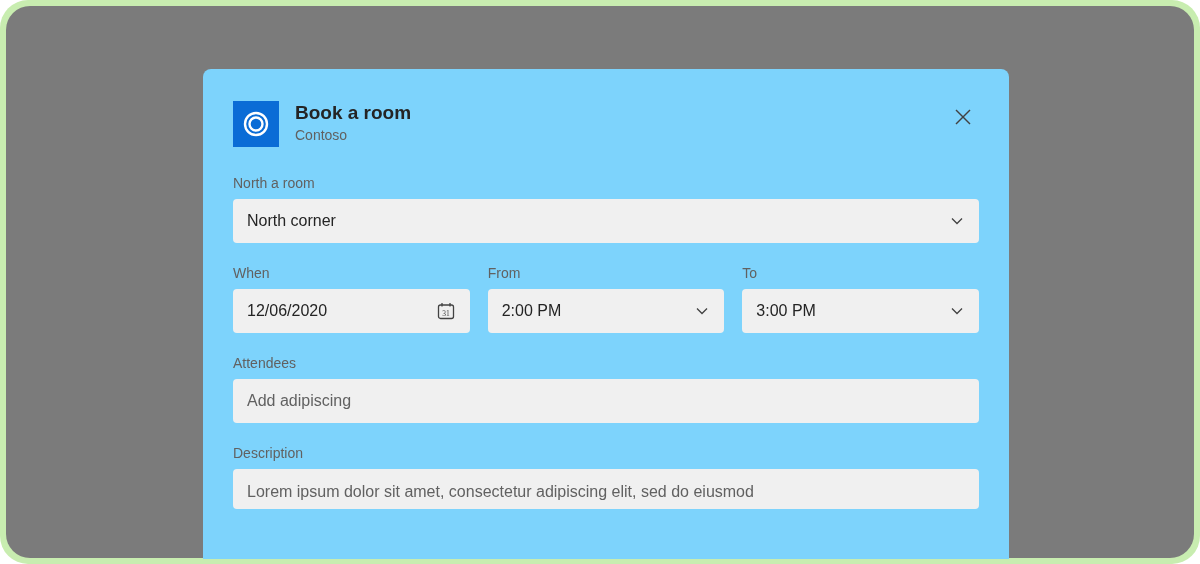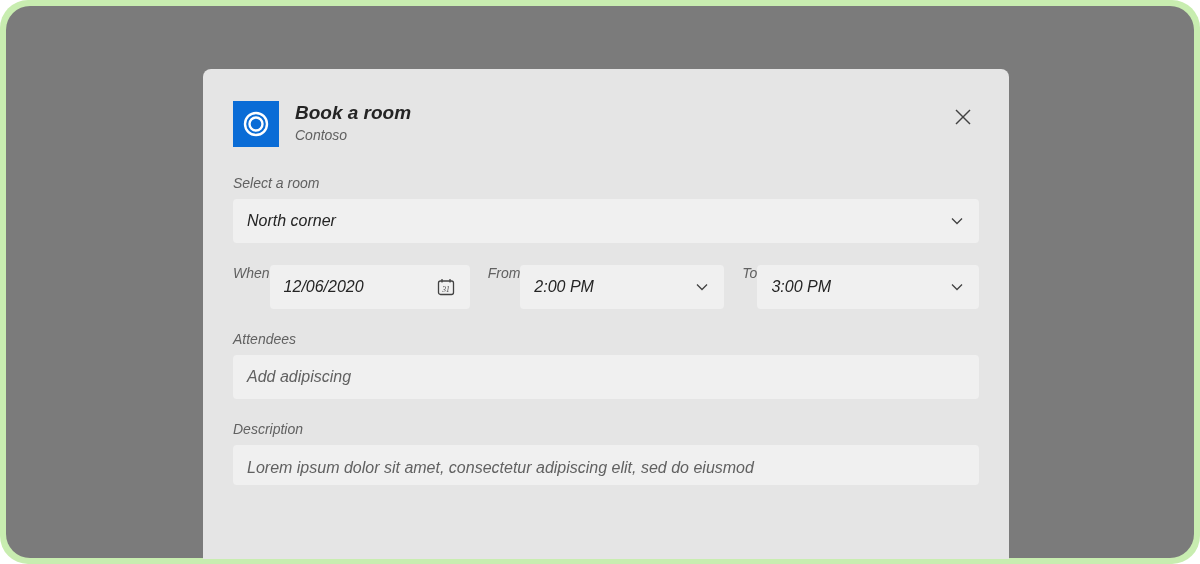--- a/index.html
+++ b/index.html
@@ -26,24 +26,23 @@
       background: #7b7b7b;
       border-radius: 24px;
       position: relative;
     }
     .dialog {
       position: absolute;
       left: 197px;
       top: 63px;
       width: 806px;
       height: 490px;
-      background: #e5e5e5;
+      background: #7dd3fc;
       border-radius: 8px 8px 0 0;
       padding: 32px 30px 0 30px;
-      font-style: italic;
     }
     .header {
       display: flex;
       align-items: flex-start;
       margin-bottom: 28px;
     }
     .app-icon {
       width: 46px;
       height: 46px;
       background: #0a6cd6;
@@ -108,21 +107,21 @@
       align-items: center;
     }
     .row {
       display: flex;
       gap: 18px;
       margin-top: 22px;
     }
     .col {
       flex: 1;
       display: flex;
-      flex-direction: row;
+      flex-direction: column;
     }
     .section {
       margin-top: 22px;
     }
     .cal-icon {
       color: #424242;
       display: flex;
       align-items: flex-end;
     }
     .desc-field {
@@ -156,21 +155,21 @@
         </div>
         <div class="close-btn">
           <svg width="18" height="18" viewBox="0 0 18 18">
             <line x1="2" y1="2" x2="16" y2="16" stroke="currentColor" stroke-width="1.4"></line>
             <line x1="16" y1="2" x2="2" y2="16" stroke="currentColor" stroke-width="1.4"></line>
           </svg>
         </div>
       </div>
 
       <div>
-        <span class="label">Select a room</span>
+        <span class="label">North a room</span>
         <div class="field">
           <span class="field-text">North corner</span>
           <span class="chev">
             <svg width="16" height="16" viewBox="0 0 16 16">
                 <polyline points="3,5.5 8,10.5 13,5.5" fill="none" stroke="currentColor" stroke-width="1.3"></polyline>
               </svg>
           </span>
         </div>
       </div>
 

